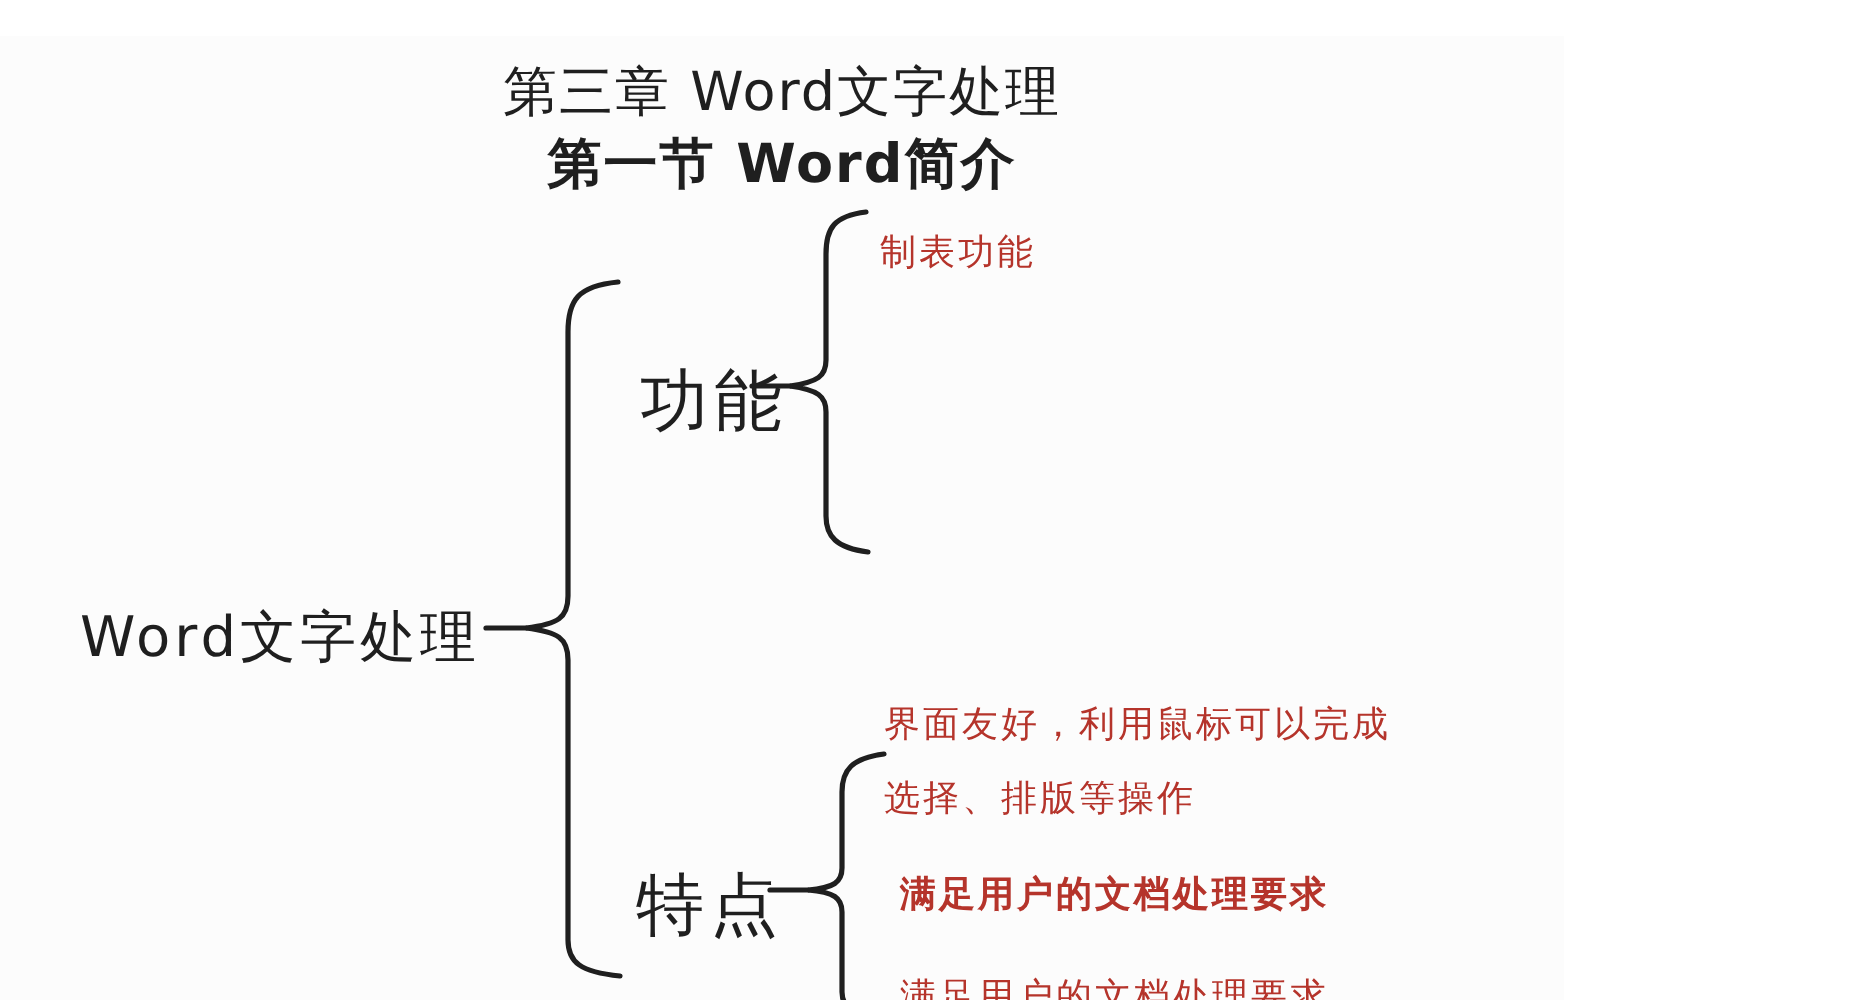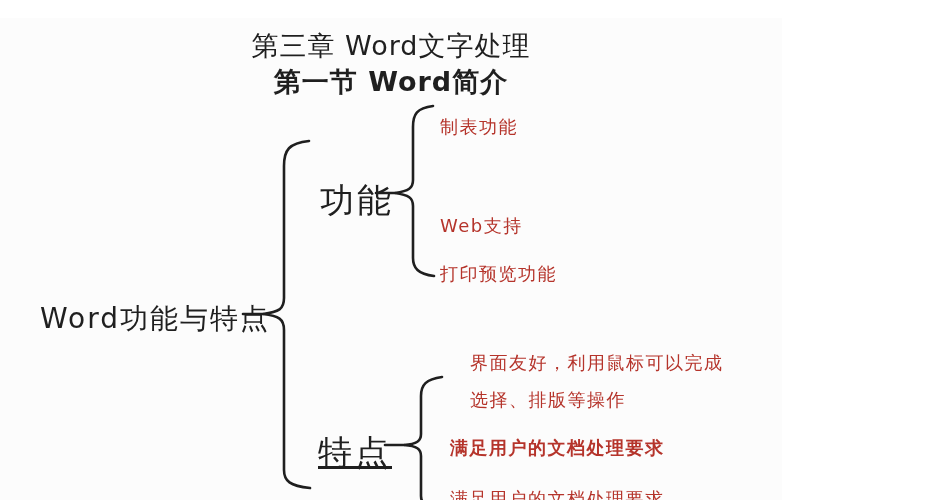--- a/index.html
+++ b/index.html
@@ -51,35 +51,35 @@
   .node.root {
     left: 40px; top: 282px;
     font-size: 28px;
     letter-spacing: 2px;
   }
   .node.branch {
     font-size: 34px;
     letter-spacing: 3px;
   }
   .node.b1 { left: 320px; top: 160px; }
-  .node.b2 { left: 318px; top: 412px; text-decoration: underline; }
+  .node.b2 { left: 318px; top: 412px; }
   .item {
     position: absolute;
     color: var(--red);
     font-size: 18px;
     letter-spacing: 1.5px;
     white-space: nowrap;
     line-height: 37px;
   }
   .item.multi { white-space: pre-line; }
   .i1 { left: 440px; top: 90px; }
   .i2 { left: 440px; top: 146px; }
   .i3 { left: 440px; top: 189px; }
   .i4 { left: 440px; top: 237px; }
-  .i5 { left: 470px; top: 326px; }
+  .i5 { left: 442px; top: 326px; }
   .i6 { left: 450px; top: 411px; font-weight: bold; }
   .i7 { left: 450px; top: 462px; }
 </style>
 </head>
 <body>
 
 <div class="canvas">
 
   <svg class="lines" width="937" height="500" viewBox="0 0 937 500" aria-hidden="true">
 
@@ -92,27 +92,25 @@
     <path d="M433,88 C417,90 413,96 413,109 L413,162 C413,170 409,173 395,175 C409,177 413,180 413,188 L413,240 C413,250 418,256 434,258"></path>
 
     <path d="M385,427 L404,427"></path>
 
     <path d="M442,359 C426,361 421,367 421,378 L421,416 C421,423 417,426 404,427 C417,428 421,431 421,438 L421,478 C421,486 427,491 444,492"></path>
   </svg>
 
   <div class="title l1">第三章 Word文字处理</div>
   <div class="title l2">第一节 Word简介</div>
 
-  <div class="node root">Word功能与特点</div>
+  <div class="node root">Word文字处理</div>
 
   <div class="node branch b1">功能</div>
   <div class="node branch b2">特点</div>
 
   <div class="item i1">制表功能</div>
-  <div class="item i3">Web支持</div>
-  <div class="item i4">打印预览功能</div>
 
   <div class="item multi i5">界面友好，利用鼠标可以完成
 选择、排版等操作</div>
   <div class="item i6">满足用户的文档处理要求</div>
   <div class="item i7">满足用户的文档处理要求</div>
 
 </div>
 
 </body></html>

